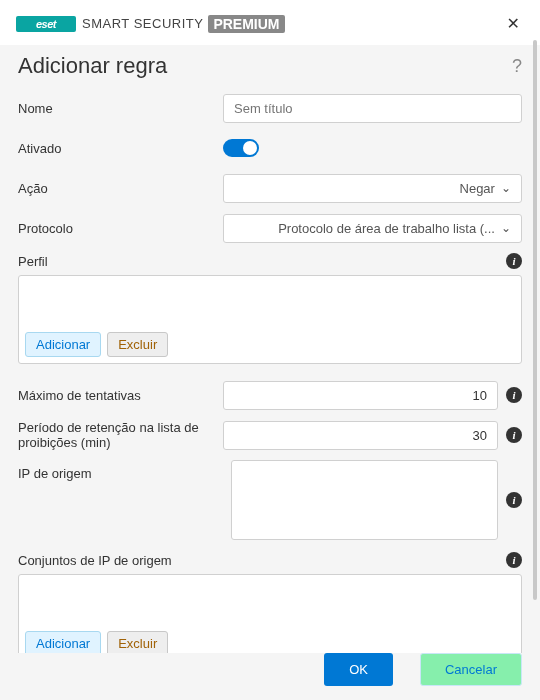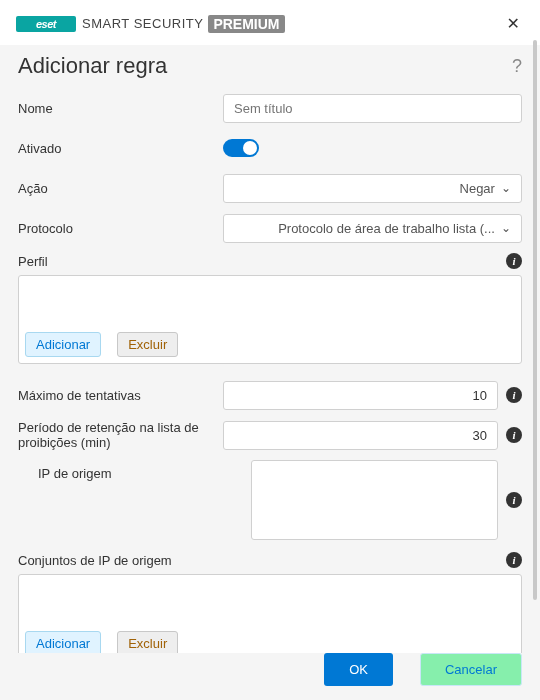--- a/index.html
+++ b/index.html
@@ -22,31 +22,31 @@
     input.right-align { text-align: right; color: #333; }
     .select-box { display: flex; align-items: center; justify-content: flex-end; cursor: pointer; }
     .select-box span { color: #555; white-space: nowrap; overflow: hidden; text-overflow: ellipsis; }
     .chevron { color: #666; font-size: 12px; margin-left: 6px; flex-shrink: 0; }
     .toggle { width: 36px; height: 18px; background: #0078d4; border-radius: 9px; position: relative; cursor: pointer; }
     .toggle::after { content: ""; position: absolute; right: 2px; top: 2px; width: 14px; height: 14px; background: #fff; border-radius: 50%; }
     .info-icon { width: 16px; height: 16px; background: #333; color: #fff; border-radius: 50%; display: inline-flex; align-items: center; justify-content: center; font-size: 11px; font-weight: bold; font-style: italic; font-family: Georgia, serif; cursor: pointer; flex-shrink: 0; }
     .section-label { display: flex; align-items: center; justify-content: space-between; font-size: 13px; color: #333; margin: 4px 0 6px 0; }
     .listbox { width: 100%; border: 1px solid #d0d0d0; border-radius: 3px; background: #fff; }
     .listbox-area { height: 50px; }
-    .listbox-buttons { display: flex; gap: 16px; padding: 6px; }
+    .listbox-buttons { display: flex; gap: 6px; padding: 6px; }
     .small-btn { padding: 4px 10px; font-size: 13px; border: 1px solid #c8c8c8; border-radius: 3px; cursor: pointer; }
     .small-btn.primary { background: #e0f3ff; border-color: #a8d8f0; color: #0078d4; font-weight: 500; }
     .small-btn.disabled { background: #eee; color: #a16207; }
     .textarea-box { width: 100%; height: 80px; border: 1px solid #d0d0d0; border-radius: 3px; background: #fff; }
     .footer { position: absolute; bottom: 0; left: 0; right: 0; padding: 14px 18px; display: flex; justify-content: flex-end; gap: 27px; }
     .btn { padding: 8px 24px; font-size: 13px; border-radius: 3px; cursor: pointer; border: 1px solid transparent; }
     .btn-primary { background: #0078d4; color: #fff; }
     .btn-secondary { background: #86efac; color: #0078d4; border-color: #c9e6f7; }
     .ip-row { display: flex; align-items: flex-start; gap: 8px; margin-bottom: 10px; }
-    .ip-row .row-label { padding-top: 6px; margin-left: 20px; }
+    .ip-row .row-label { padding-top: 6px; }
   </style>
 </head>
 <body>
 
 <div class="header">
   <span class="logo-eset">eset</span>
   <span class="logo-text">SMART SECURITY</span>
   <span class="logo-premium">PREMIUM</span>
   <span class="header-close">✕</span>
 </div>

